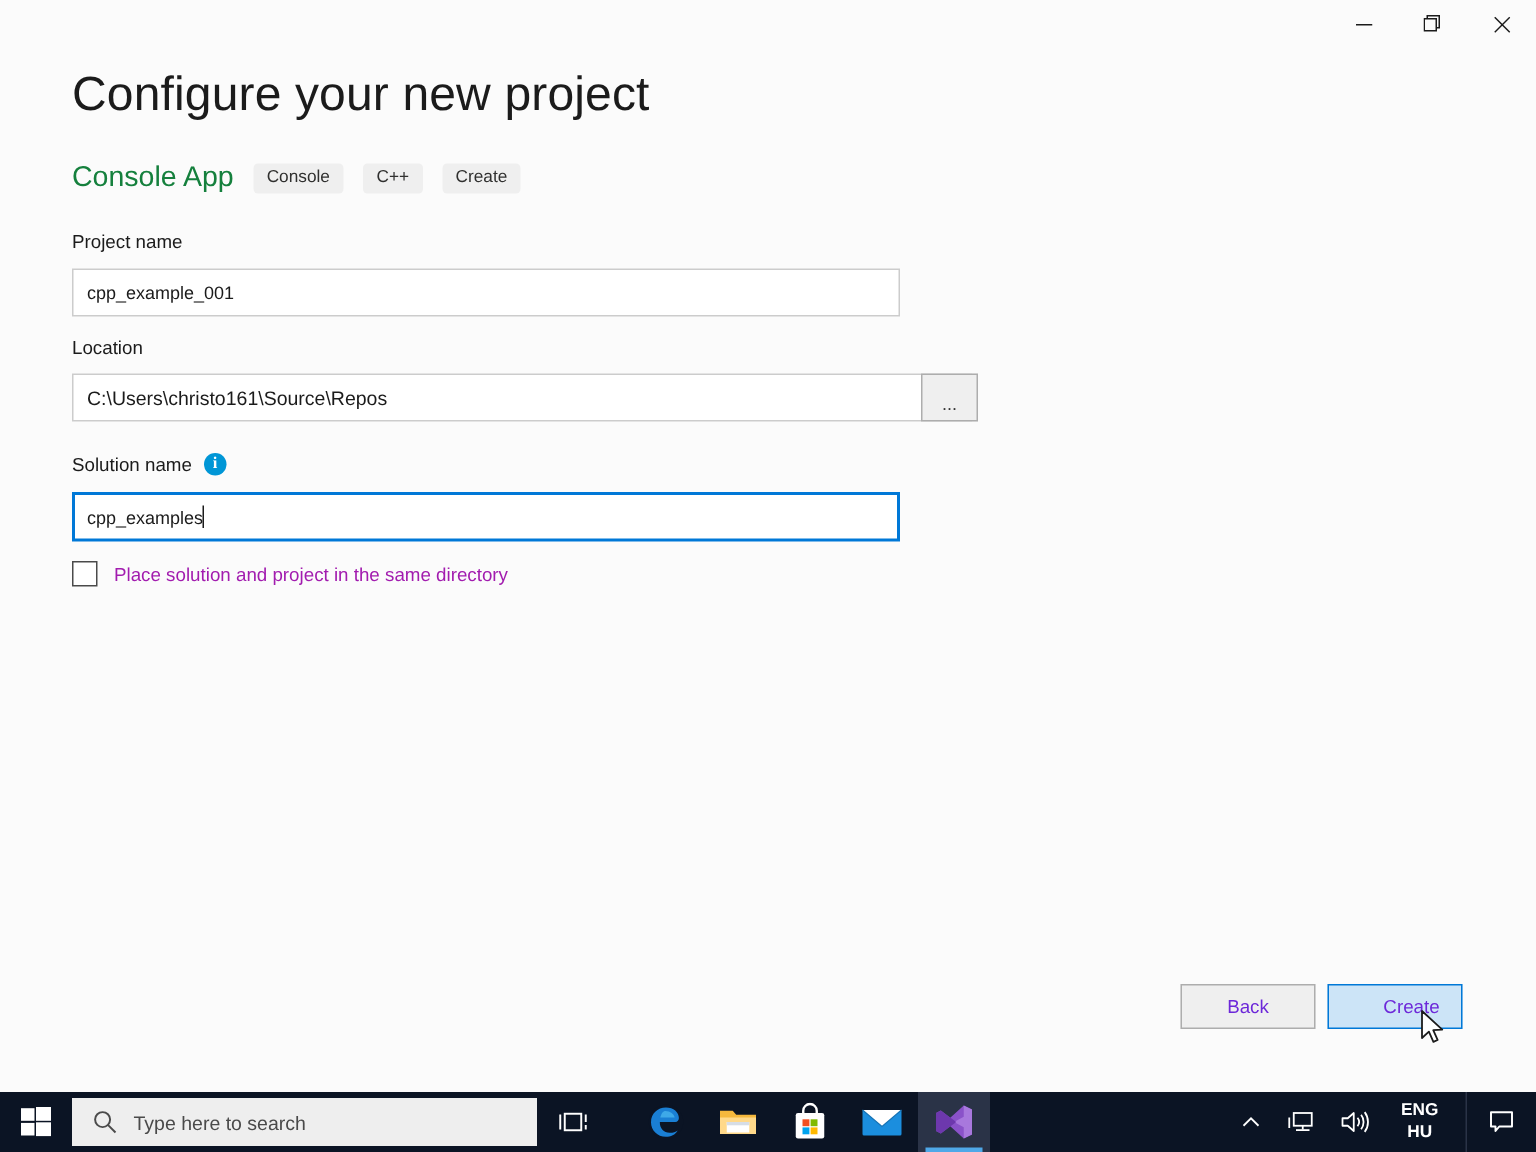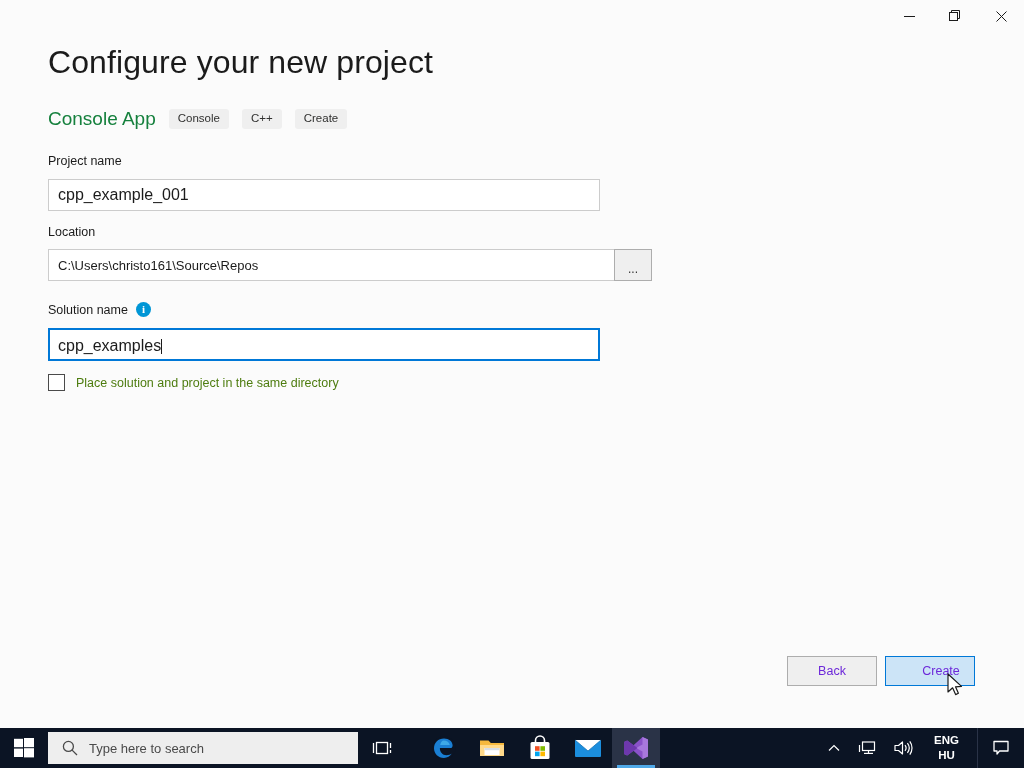--- a/index.html
+++ b/index.html
@@ -105,21 +105,21 @@
   }
 
   .text-input {
     position: absolute;
     left: 48px;
     width: 552px;
     height: 32px;
     background: #ffffff;
     border: 1px solid #cccccc;
     font-family: "Liberation Sans", sans-serif;
-    font-size: 16px;
+    font-size: 12px;
     color: #1b1b1b;
     padding: 0 9px;
     line-height: 30px;
     outline: none;
   }
   #input-project-name { top: 179px; }
 
   #location-wrap {
     position: absolute;
     left: 48px;
@@ -197,21 +197,21 @@
   }
   #checkbox-same-dir {
     width: 17px;
     height: 17px;
     background: #ffffff;
     border: 1px solid #4a4a4a;
     cursor: default;
   }
   #checkbox-label {
     font-size: 12.5px;
-    color: #4d7c0f;
+    color: #a21caf;
   }
 
   
   .footer-btn {
     position: absolute;
     top: 656px;
     width: 90px;
     height: 30px;
     font-family: "Liberation Sans", sans-serif;
     font-size: 12.5px;

